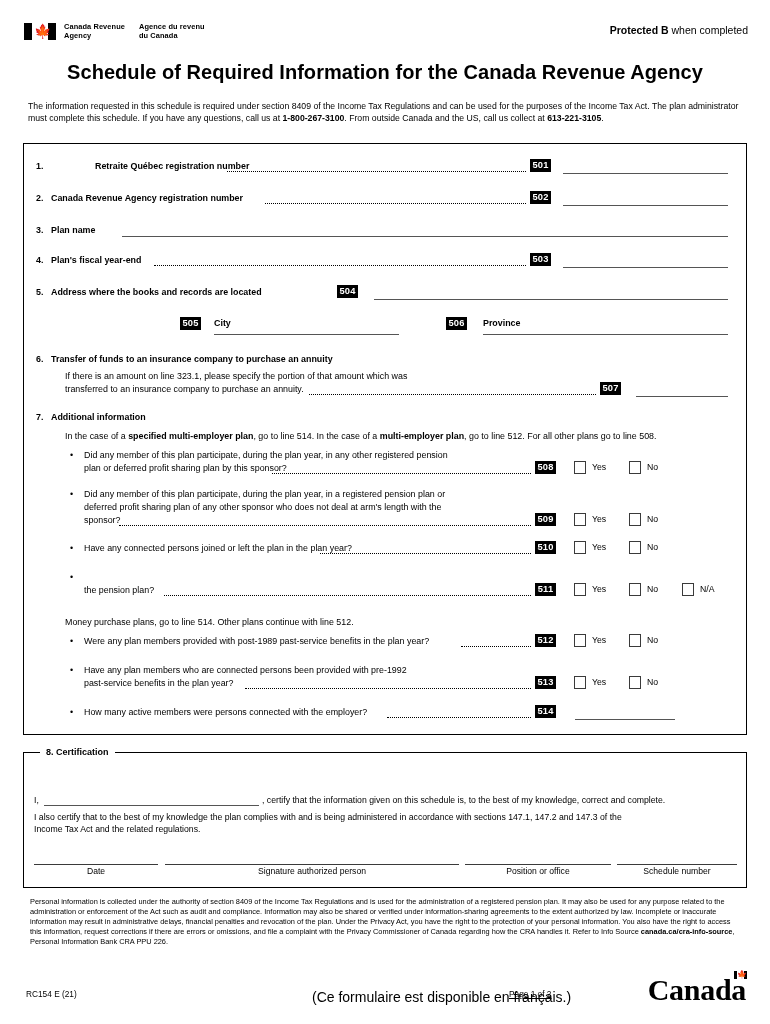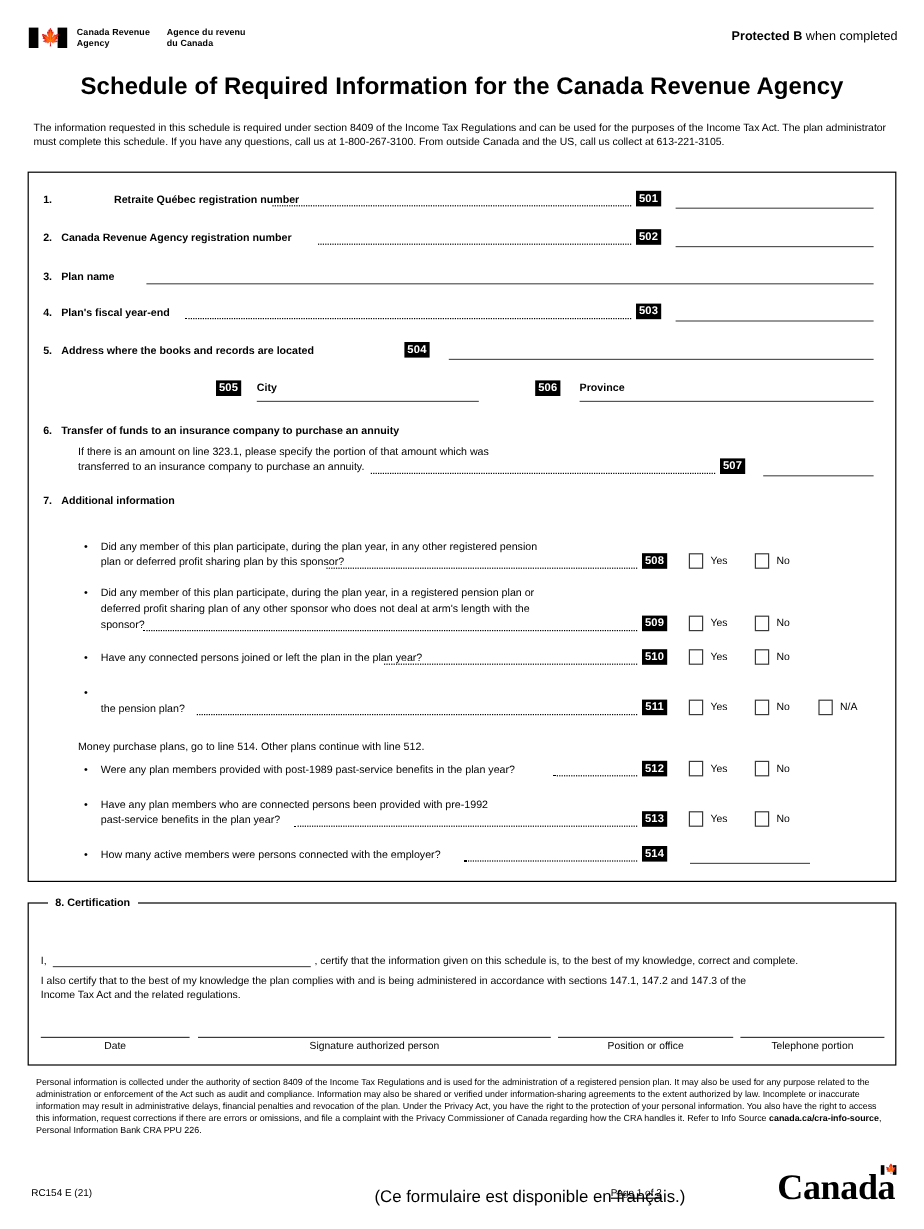--- a/index.html
+++ b/index.html
@@ -39,21 +39,21 @@
 
   
   .title {
     text-align: center; font-size: 20px; font-weight: bold;
     margin: 21px 0 0 0; letter-spacing: .05px;
   }
   .intro {
     margin: 17px 28px 0 28px; font-size: 8.7px; line-height: 11.6px;
     text-align: left;
   }
-  .intro b { font-weight: normal; margin-top: 32px; }
+  .intro b { font-weight: bold; margin-top: 32px; }
 
   
   .mainbox {
     position: absolute; left: 23px; top: 143px; width: 724px; height: 592px;
     border: 1.6px solid #000;
   }
   .inner { position: relative; width: 100%; height: 100%; }
 
   
   .abs { position: absolute; }
@@ -203,20 +203,21 @@
       <div class="abs label b" style="left:12px; top:210px;">6.</div>
       <div class="abs label b" style="left:27px; top:210px; white-space:nowrap;">Transfer of funds to an insurance company to purchase an annuity</div>
       <div class="abs label" style="left:41px; top:227px; white-space:nowrap;">If there is an amount on line 323.1, please specify the portion of that amount which was</div>
       <div class="abs label" style="left:41px; top:240px; white-space:nowrap;">transferred to an insurance company to purchase an annuity.</div>
       <div class="leader" style="left:285px; top:250px; width:287px;"></div>
       <div class="chip" style="left:576px; top:238px;">507</div>
       <div class="ul" style="left:612px; top:252px; width:92px;"></div>
 
       <div class="abs label b" style="left:12px; top:268px;">7.</div>
       <div class="abs label b" style="left:27px; top:268px; white-space:nowrap;">Additional information</div>
+      <div class="abs label" style="left:41px; top:287px; white-space:nowrap;"><span>In the case of a </span><b>specified multi-employer plan</b><span>, go to line 514. In the case of a </span><b>multi-employer plan</b><span>, go to line 512. For all other plans go to line 508.</span></div>
 
       <div class="bullet" style="left:46px; top:306px;">•</div>
       <div class="abs label" style="left:60px; top:306px; white-space:nowrap;">Did any member of this plan participate, during the plan year, in any other registered pension</div>
       <div class="abs label" style="left:60px; top:319px; white-space:nowrap;">plan or deferred profit sharing plan by this sponsor?</div>
       <div class="leader" style="left:248px; top:329px; width:259px;"></div>
       <div class="chip" style="left:511px; top:317px;">508</div>
       <div class="cbox" style="left:550px; top:317px;"></div>
       <div class="cblabel" style="left:568px; top:317px;">Yes</div>
       <div class="cbox" style="left:605px; top:317px;"></div>
       <div class="cblabel" style="left:623px; top:317px;">No</div>
@@ -295,21 +296,21 @@
     <div class="sigline" style="left:10px; top:111px; width:124px;"></div>
     <div class="sigcap" style="left:10px; top:113px; width:124px;">Date</div>
 
     <div class="sigline" style="left:141px; top:111px; width:294px;"></div>
     <div class="sigcap" style="left:141px; top:113px; width:294px;">Signature authorized person</div>
 
     <div class="sigline" style="left:441px; top:111px; width:146px;"></div>
     <div class="sigcap" style="left:441px; top:113px; width:146px;">Position or office</div>
 
     <div class="sigline" style="left:593px; top:111px; width:120px;"></div>
-    <div class="sigcap" style="left:593px; top:113px; width:120px;">Telephone portion</div>
+    <div class="sigcap" style="left:593px; top:113px; width:120px;">Schedule number</div>
   </div>
 
   <div class="privacy"><span>Personal information is collected under the authority of section 8409 of the Income Tax Regulations and is used for the administration of a registered pension plan. It may also be used for any purpose related to the administration or enforcement of the Act such as audit and compliance. Information may also be shared or verified under information-sharing agreements to the extent authorized by law. Incomplete or inaccurate information may result in administrative delays, financial penalties and revocation of the plan. Under the Privacy Act, you have the right to the protection of your personal information. You also have the right to access this information, request corrections if there are errors or omissions, and file a complaint with the Privacy Commissioner of Canada regarding how the CRA handles it. Refer to Info Source </span><b>canada.ca/cra-info-source</b><span>, Personal Information Bank CRA PPU 226.</span></div>
 
   <div class="footer">
     <div class="f-left">RC154 E (21)</div>
     <div class="f-mid">(Ce formulaire est disponible en français.)</div>
     <div class="f-page">Page 1 of 2</div>
     <div class="canada-wordmark"><span>Canad</span><span class="wm"><span>a</span><span class="wmflag">
             <span class="b2 l"></span>

